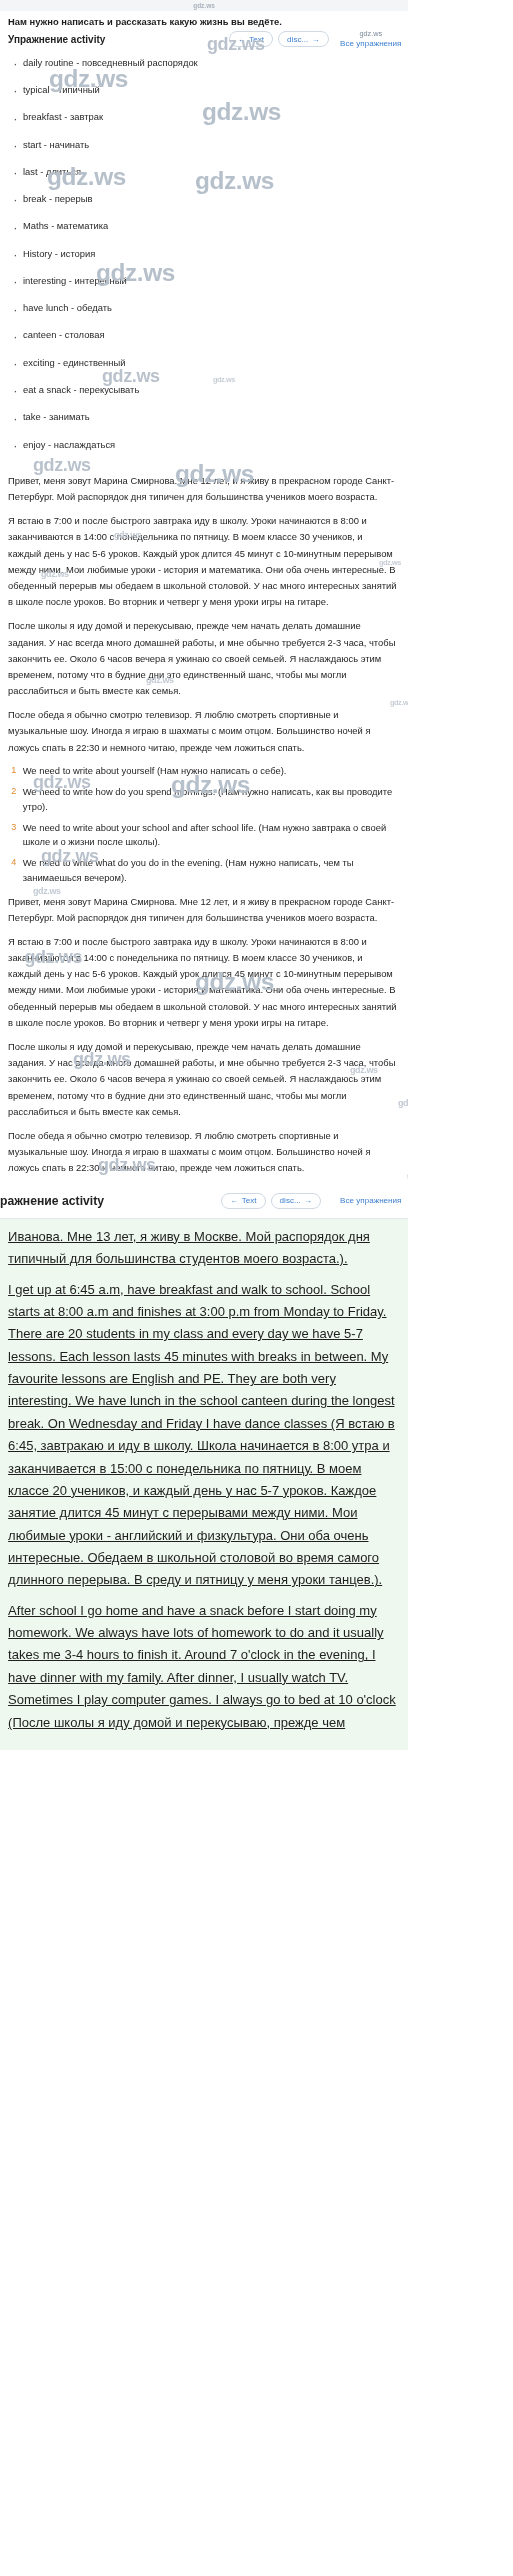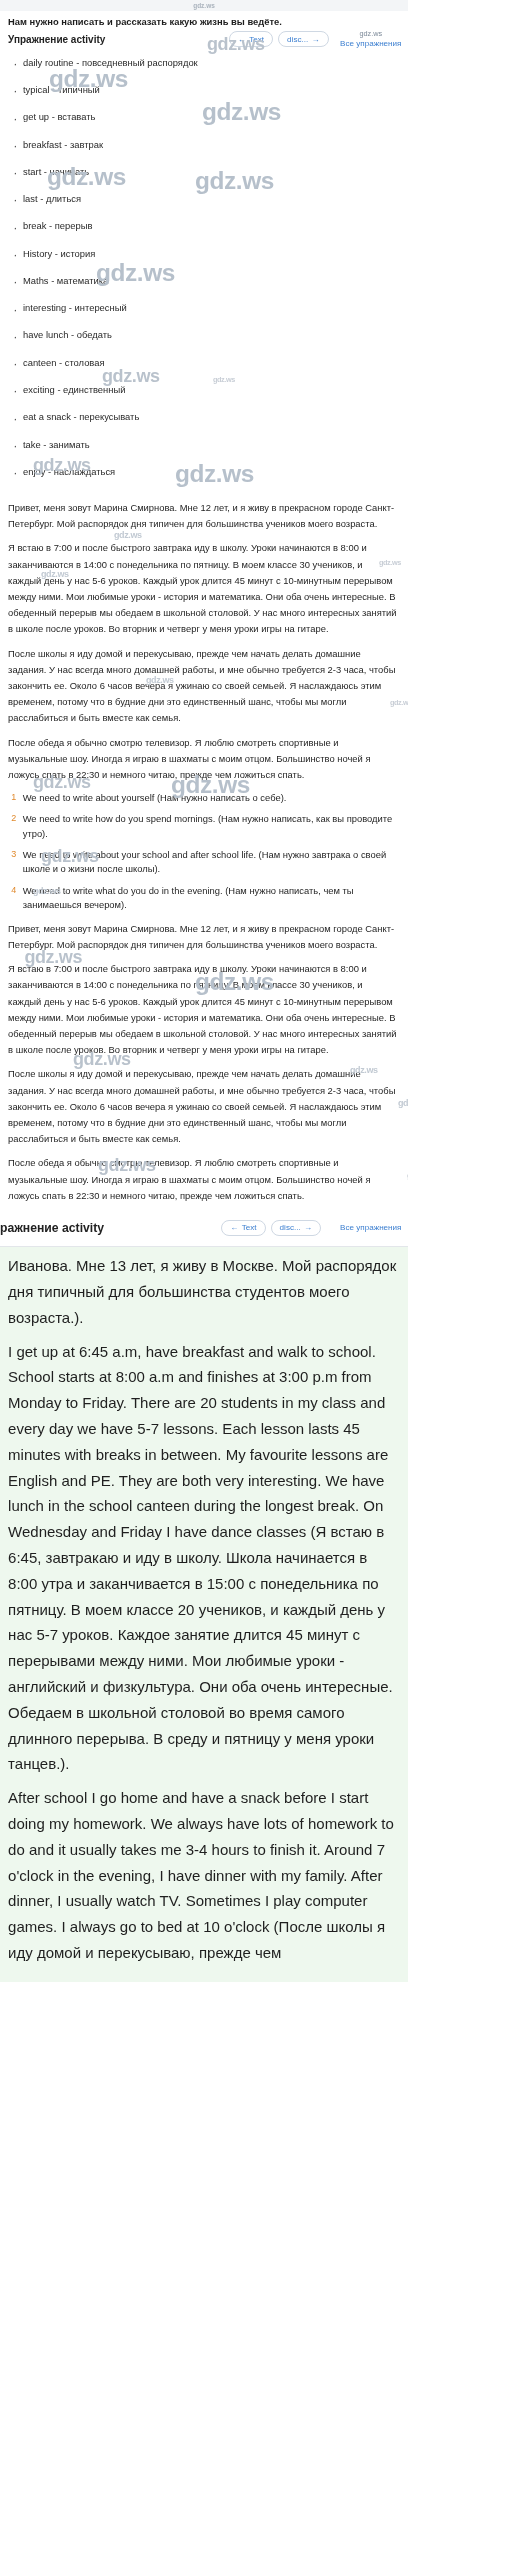--- a/index.html
+++ b/index.html
@@ -158,23 +158,24 @@
     font-size: 12.2px;
     font-weight: bold;
     color: #222;
     white-space: nowrap;
   }
 
   
   .answer-block {
     background: #eef8ee;
     padding: 6.5px 9.8px 8.1px 8.1px;
-    font-size: 15px;
+    font-size: 13px;
     line-height: 1.72;
     color: #1f1f1f;
+    text-decoration: underline;
   }
   .answer-block p { margin: 0 0 8.1px 0; }
 
   hr.sep {
     border: 0;
     border-top: 0.8px solid #e3e6ea;
     margin: 4.9px 0 0 0;
   }
 </style>
 </head>
@@ -202,27 +203,26 @@
     </div>
     <div class="all-link">
       <span class="dom">gdz.ws</span>
       <span>Все упражнения</span>
     </div>
   </div>
 
   <ul class="voc">
     <li>daily routine - повседневный распорядок</li>
     <li>typical - типичный</li>
-    <li>get up - вставать</li>
     <li>breakfast - завтрак</li>
     <li>start - начинать</li>
     <li>last - длиться</li>
     <li>break - перерыв</li>
+    <li>Maths - математика</li>
     <li>History - история</li>
-    <li>Maths - математика</li>
     <li>interesting - интересный</li>
     <li>have lunch - обедать</li>
     <li>canteen - столовая</li>
     <li>exciting - единственный</li>
     <li>eat a snack - перекусывать</li>
     <li>take - занимать</li>
     <li>enjoy - наслаждаться</li>
   </ul>
 
   <p class="para">Привет, меня зовут Марина Смирнова. Мне 12 лет, и я живу в прекрасном городе Санкт-Петербург. Мой распорядок дня типичен для большинства учеников моего возраста.</p>

